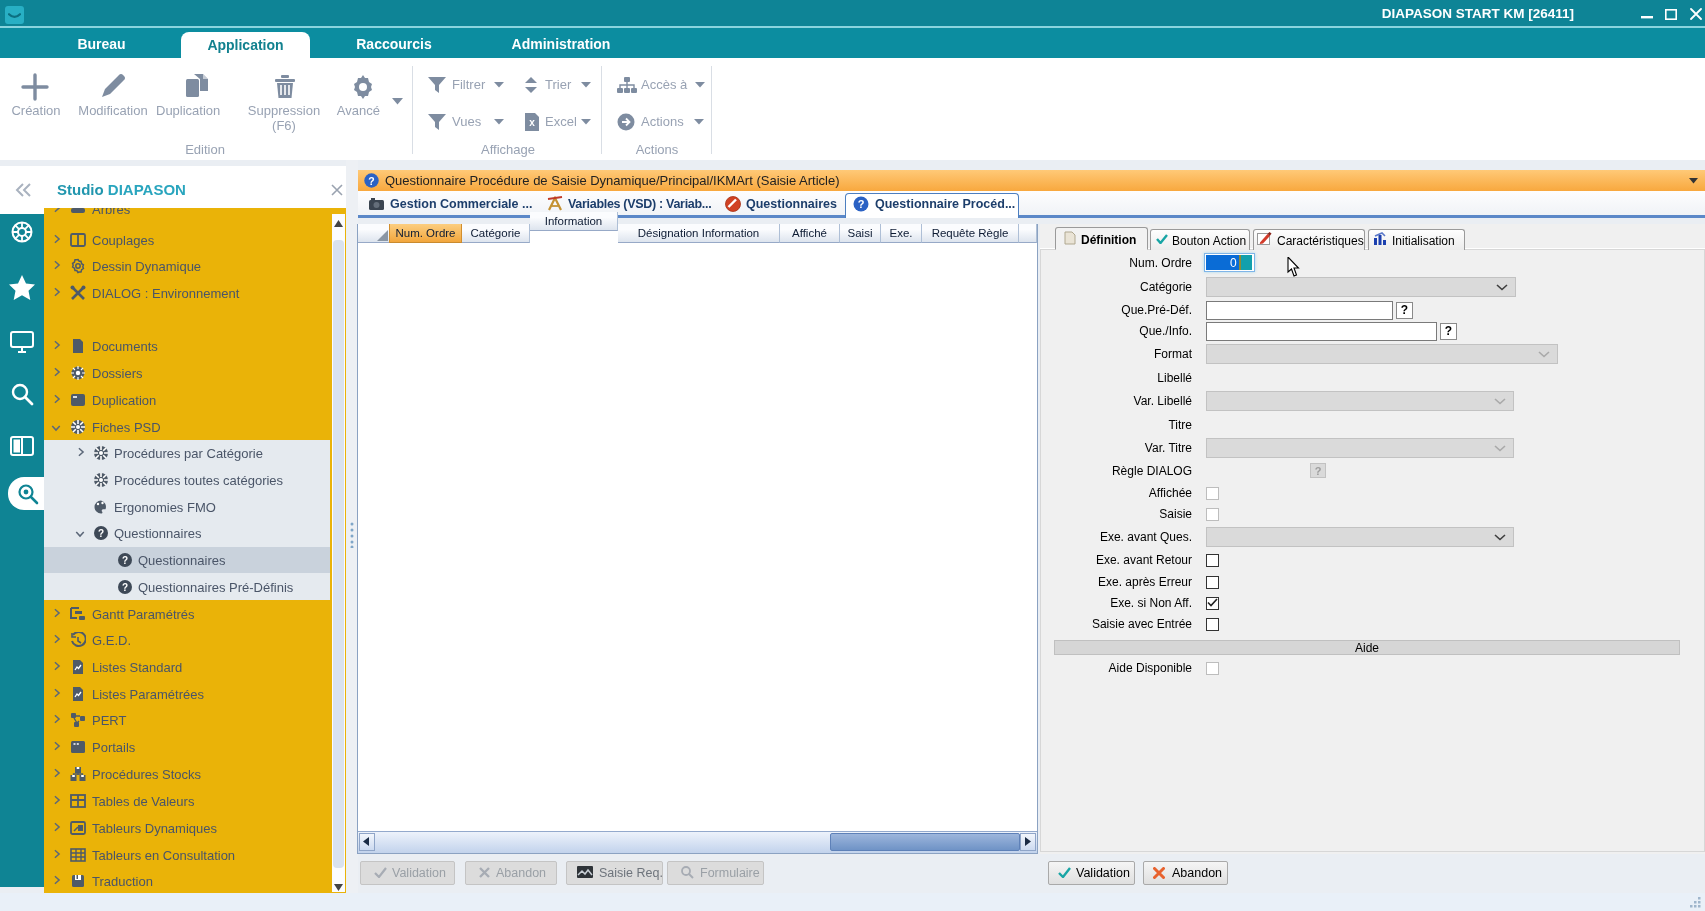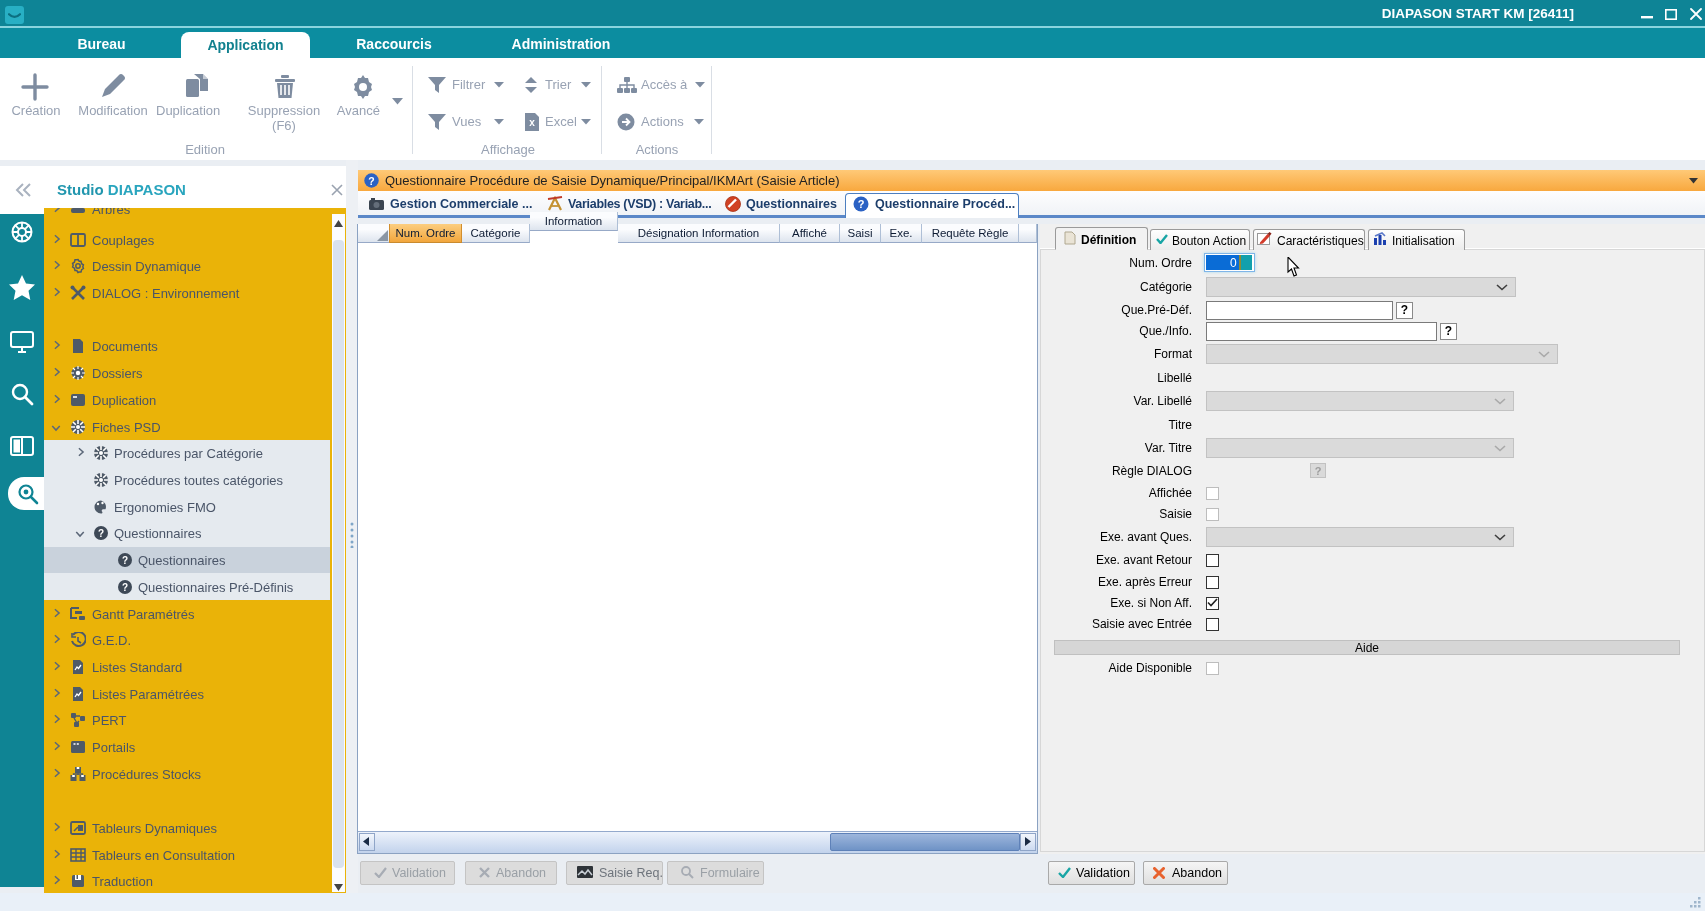--- a/index.html
+++ b/index.html
@@ -391,20 +391,30 @@
         <rect x="5" y="1" width="6" height="6" fill="#4E5A68"></rect>
         <rect x="0.5" y="9" width="6" height="6" fill="#4E5A68"></rect>
         <rect x="9.5" y="9" width="6" height="6" fill="#4E5A68"></rect>
         <path d="M8 7 v2 M3.5 9 v-1 h9 v1" stroke="#4E5A68" stroke-width="1.3" fill="none"></path>
         <rect x="6.7" y="1" width="2.6" height="2" fill="#fff"></rect>
         <rect x="2.2" y="9" width="2.6" height="2" fill="#fff"></rect>
         <rect x="11.2" y="9" width="2.6" height="2" fill="#fff"></rect>
       </svg>
       <div class="lb" style="left:48px">Procédures Stocks</div>
     </div>
+<div class="trow" style="top:580px">
+      <svg class="chev" style="left:8px" width="8" height="12" viewBox="0 0 8 12">
+        <path d="M1.5 1.5 L6.5 6 L1.5 10.5" stroke="#5B6778" stroke-width="1.8" fill="none"></path>
+      </svg>
+      <svg class="ticon" style="left:26px" width="16" height="16" viewBox="0 0 16 16">
+        <rect x="1" y="2" width="14" height="12" fill="none" stroke="#4E5A68" stroke-width="1.8"></rect>
+        <path d="M1 7 h14 M8 2 v12" stroke="#4E5A68" stroke-width="1.8"></path>
+      </svg>
+      <div class="lb" style="left:48px">Tables de Valeurs</div>
+    </div>
 <div class="trow" style="top:607px">
       <svg class="chev" style="left:8px" width="8" height="12" viewBox="0 0 8 12">
         <path d="M1.5 1.5 L6.5 6 L1.5 10.5" stroke="#5B6778" stroke-width="1.8" fill="none"></path>
       </svg>
       <svg class="ticon" style="left:26px" width="16" height="16" viewBox="0 0 16 16">
         <rect x="1" y="2" width="14" height="12" rx="1.5" fill="none" stroke="#4E5A68" stroke-width="1.8"></rect>
         <rect x="8" y="5" width="5" height="6" fill="#4E5A68"></rect>
         <path d="M4 11 l4-4" stroke="#4E5A68" stroke-width="1.6"></path>
       </svg>
       <div class="lb" style="left:48px">Tableurs Dynamiques</div>

